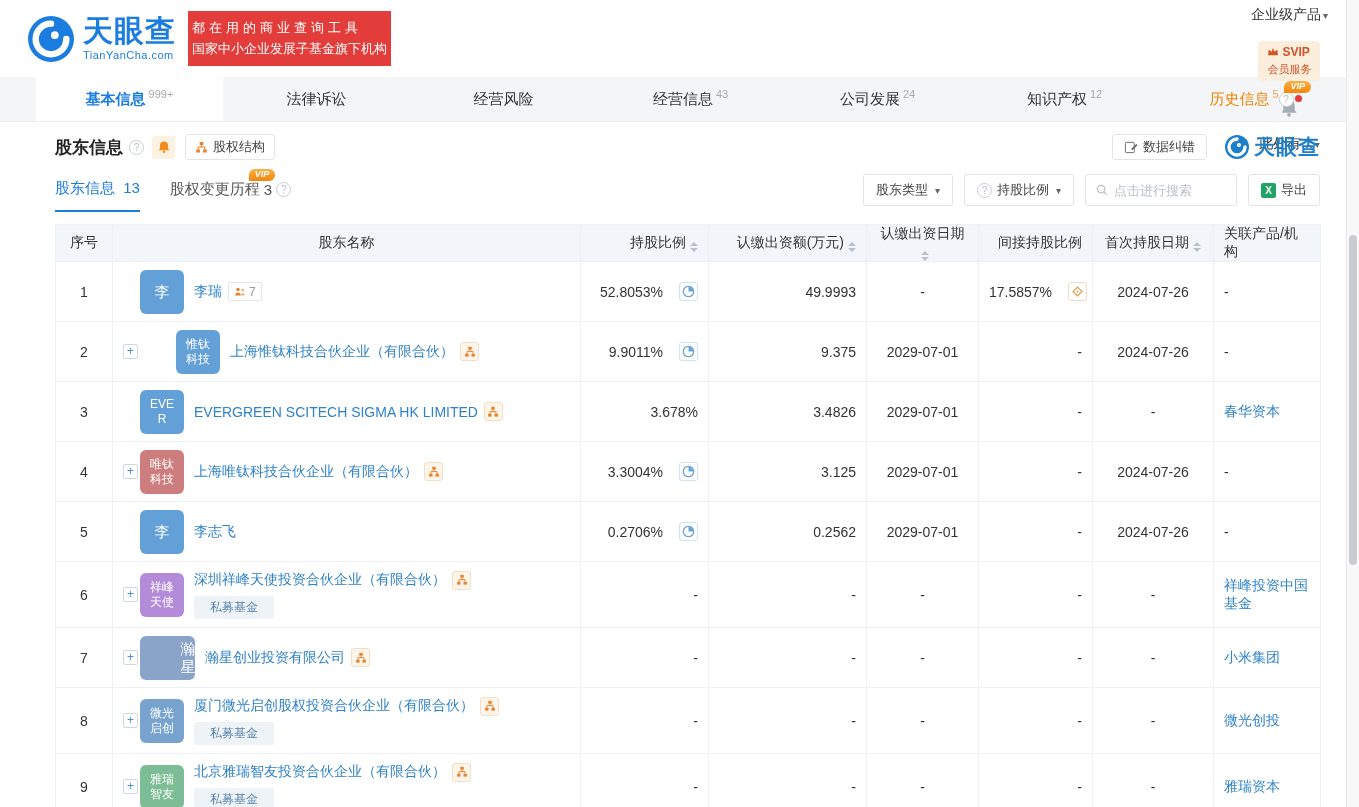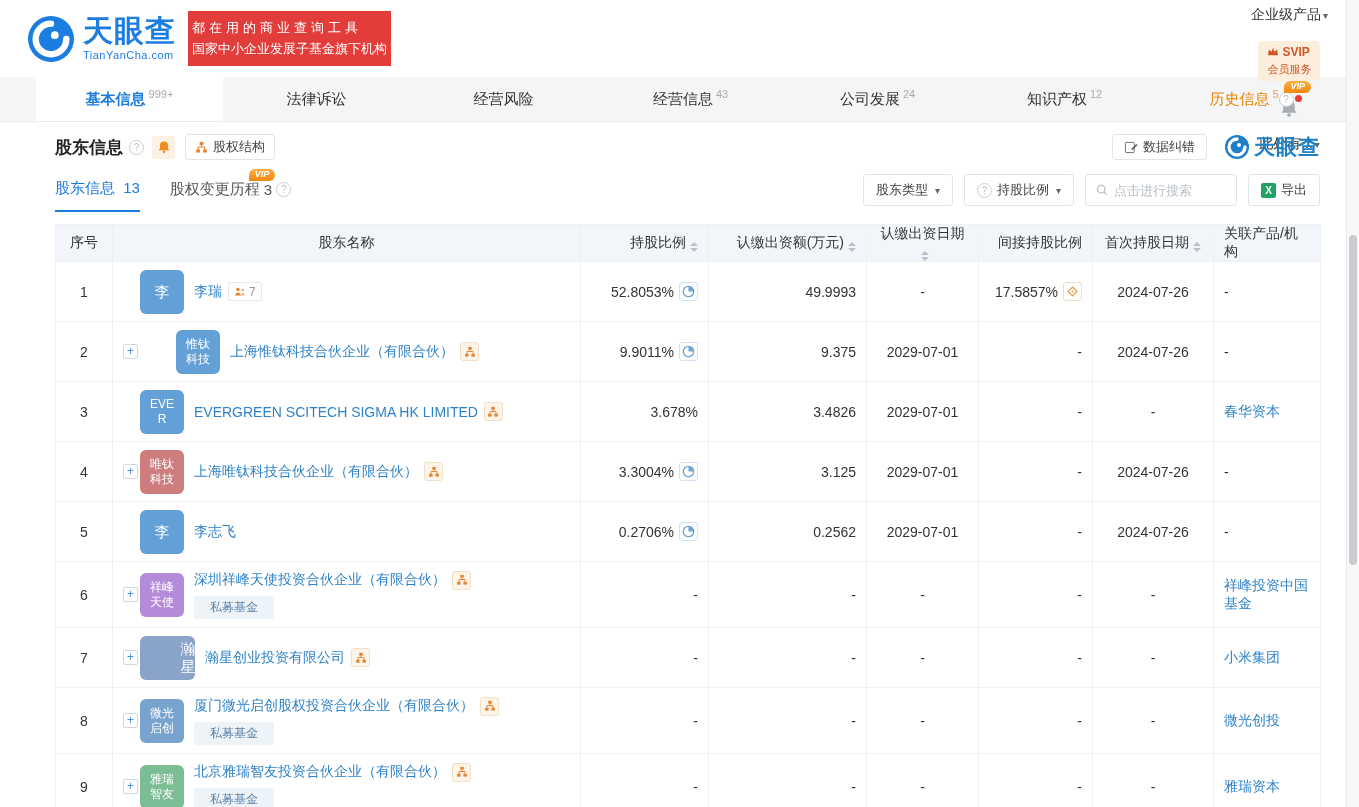--- a/index.html
+++ b/index.html
@@ -84,21 +84,21 @@
   .avatar.small { font-size:12px; }
   .nameinfo { display:flex; flex-direction:column; gap:6px; min-width:0; }
   .nameline { display:flex; align-items:center; gap:6px; }
   a.lnk { color:#2e82c9; text-decoration:none; cursor:pointer; }
   .icobox { width:19px; height:19px; border-radius:3px; display:inline-flex; align-items:center; justify-content:center; flex:0 0 auto; cursor:pointer; }
   .orgbox { background:#fdf4ea; border:1px solid #f2dfc6; }
   .clockbox { background:#fff; border:1px solid #cfe3f5; }
   .diabox { background:#fff; border:1px solid #f0ddc4; }
   .relbadge { height:19px; border:1px solid #e4e6ea; border-radius:2px; display:inline-flex; align-items:center; gap:3px; padding:0 5px; font-size:12px; color:#999; cursor:pointer; }
   .fund-tag { align-self:flex-start; font-size:12px; color:#5c85aa; background:#eef3f8; padding:3px 16px; border-radius:2px; }
-  .valwrap { display:inline-flex; align-items:center; gap:5px; }
+  .valwrap { display:inline-flex; align-items:center; gap:16px; }
   
   .scrollbar { position:absolute; right:0; top:0; bottom:0; width:13px; background:#f8f8f8; border-left:1px solid #e9e9e9; }
   .thumb { position:absolute; left:2px; right:2px; top:235px; height:330px; background:#c9cdd2; border-radius:6px; }
   svg { display:block; }
 </style>
 </head>
 <body>
 
 <div class="topbar">
   <div class="logo">

